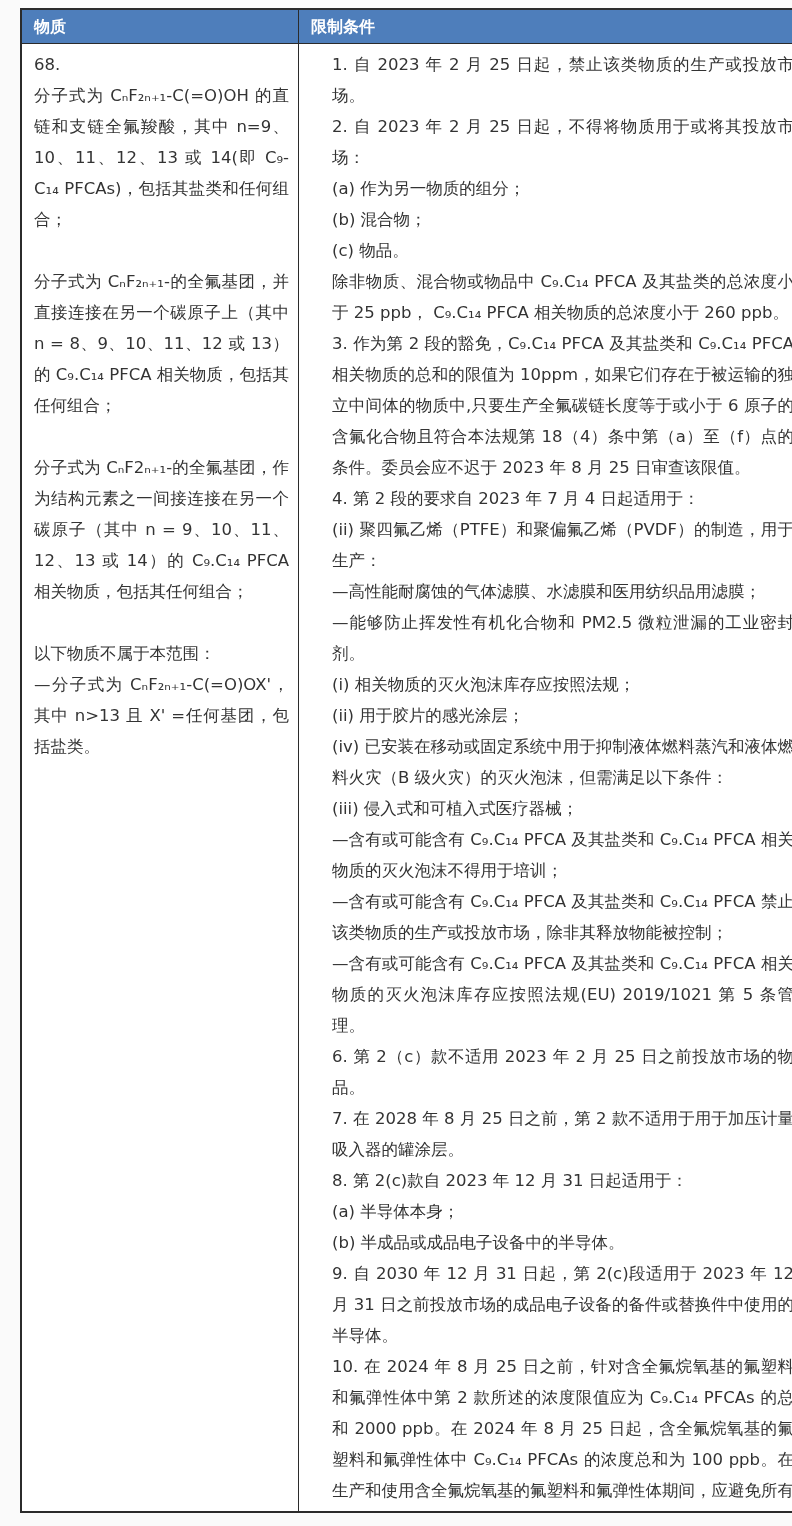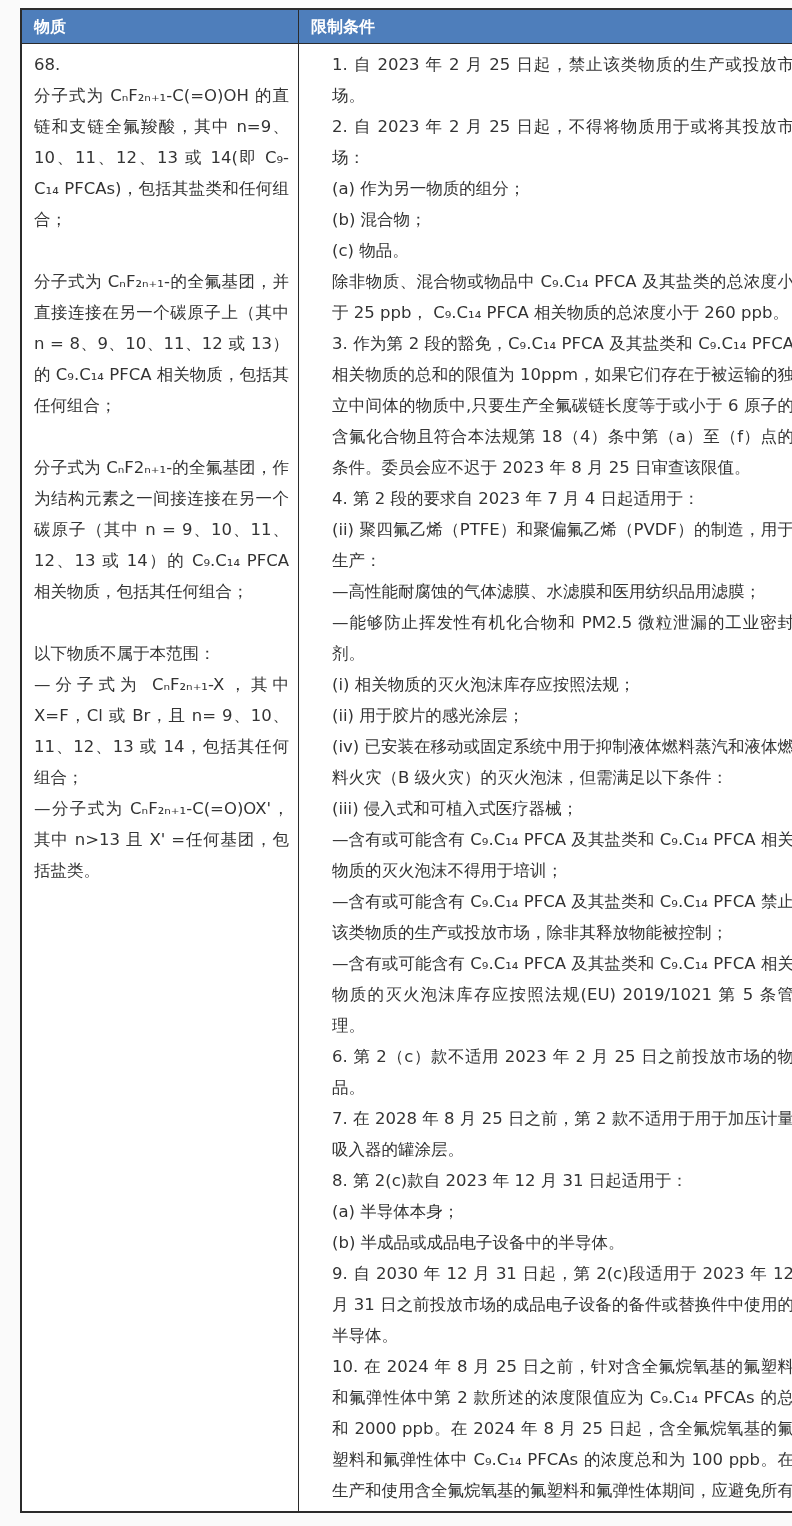--- a/index.html
+++ b/index.html
@@ -90,21 +90,20 @@
         <div class="para">分子式为 CₙF₂ₙ₊₁-的全氟基团，并直接连接在另一个碳原子上（其中 n = 8、9、10、11、12 或 13）的 C₉.C₁₄ PFCA 相关物质，包括其任何组合；</div>
 
         <div class="para"></div>
 
         <div class="para">分子式为 CₙF2ₙ₊₁-的全氟基团，作为结构元素之一间接连接在另一个碳原子（其中 n = 9、10、11、12、13 或 14）的 C₉.C₁₄ PFCA 相关物质，包括其任何组合；</div>
 
         <div class="para"></div>
 
         <div class="para">以下物质不属于本范围：</div>
 
-        <div class="para">—分子式为 CₙF₂ₙ₊₁-X，其中 X=F，Cl 或 Br，且 n= 9、10、11、12、13 或 14，包括其任何组合；</div>
 
         <div class="para">—分子式为 CₙF₂ₙ₊₁-C(=O)OX'，其中 n&gt;13 且 X' =任何基团，包括盐类。</div>
       </div>
     <div class="body-cell col-restriction">
 
         <div class="para">1. 自 2023 年 2 月 25 日起，禁止该类物质的生产或投放市场。</div>
 
         <div class="para">2. 自 2023 年 2 月 25 日起，不得将物质用于或将其投放市场：</div>
 
         <div class="para">(a) 作为另一物质的组分；</div>

